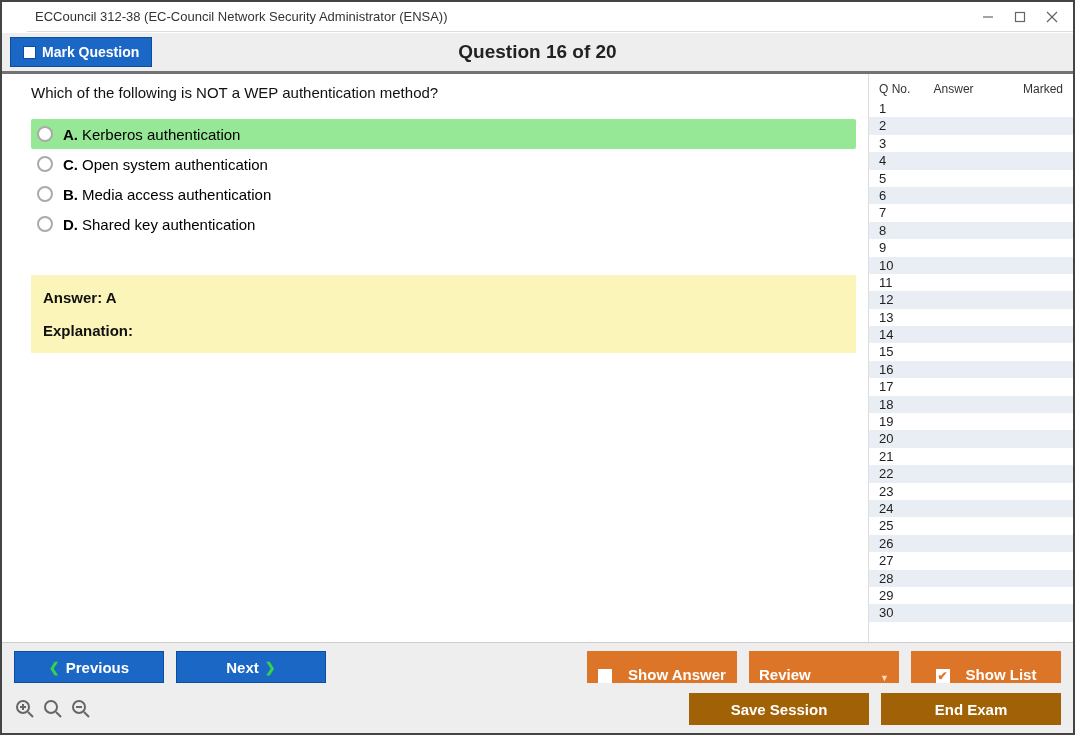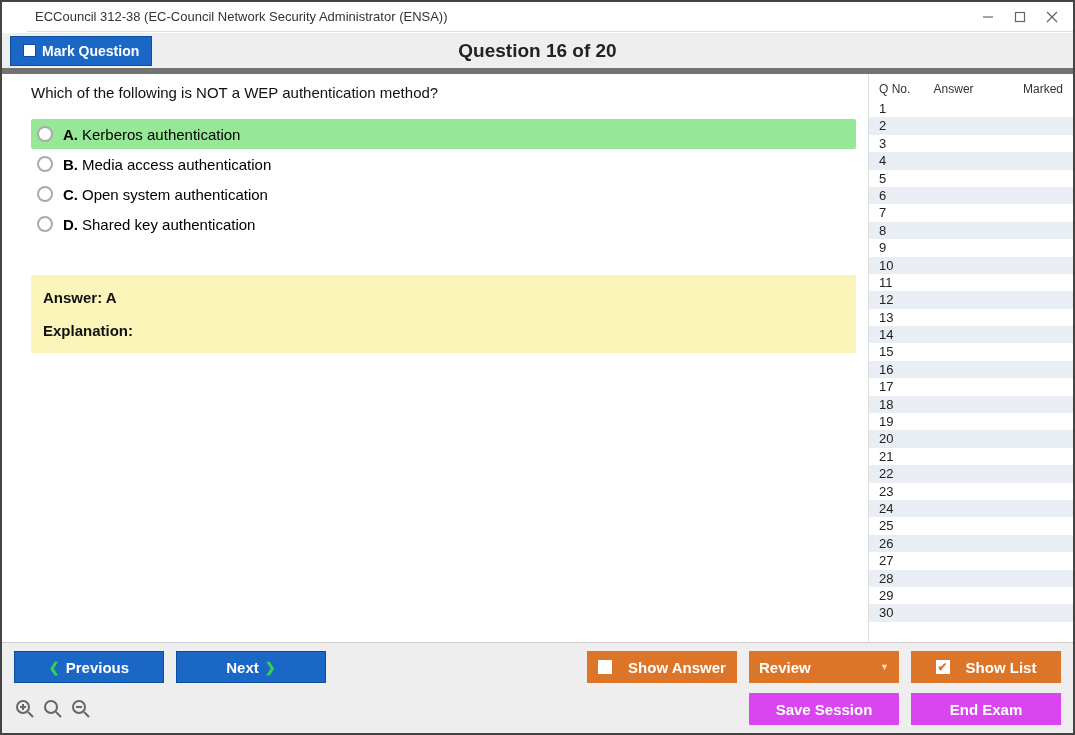--- a/index.html
+++ b/index.html
@@ -3,21 +3,21 @@
 <meta charset="utf-8">
 <style>
   * { box-sizing: border-box; margin: 0; padding: 0; font-family: Arial, Helvetica, sans-serif; }
   body { background: #f0f0f0; display: flex; justify-content: center; }
   .window { width: 1075px; height: 735px; background: #fff; border: 2px solid #444; display: flex; flex-direction: column; position: relative; }
   .titlebar { display: flex; align-items: center; height: 30px; padding: 0 8px; border-bottom: 1px solid #ddd; margin-left: 25px; }
   .titlebar-title { font-size: 13px; color: #333; flex: 1; }
   .win-controls { display: flex; gap: 18px; padding-right: 6px; }
   .win-ctl { width: 14px; height: 14px; display: flex; align-items: center; justify-content: center; color: #555; cursor: default; }
   .win-ctl svg { width: 12px; height: 12px; }
-  .toolbar { background: #eee; border-top: 1px solid #fff; border-bottom: 6px solid #737373; height: 42px; display: flex; align-items: center; padding: 0 8px; position: relative; }
+  .toolbar { background: #eee; border-top: 1px solid #fff; border-bottom: 3px solid #737373; height: 42px; display: flex; align-items: center; padding: 0 8px; position: relative; }
   .mark-btn { background: #1a67c6; color: #fff; font-weight: bold; font-size: 14px; border: 1px solid #0b4ea0; padding: 6px 12px; display: flex; align-items: center; gap: 6px; cursor: pointer; }
   .mark-btn .cbox { width: 13px; height: 13px; background: #fff; border: 1px solid #0b4ea0; display: inline-block; }
   .question-num { position: absolute; left: 0; right: 0; text-align: center; font-size: 19px; font-weight: bold; color: #222; pointer-events: none; }
   .body-area { flex: 1; display: flex; min-height: 0; margin-left: 17px; }
   .main-col { flex: 1; display: flex; flex-direction: column; padding: 10px 12px 4px 12px; min-width: 0; }
   .question-text { font-size: 15px; color: #111; margin-bottom: 18px; }
   .choice { display: flex; align-items: center; height: 30px; padding-left: 6px; border-radius: 2px; cursor: pointer; }
   .choice.correct { background: #96e896; }
   .choice .radio { width: 16px; height: 16px; border: 2px solid #aaa; border-radius: 50%; margin-right: 10px; background: #fff; flex-shrink: 0; }
   .choice .letter { font-weight: bold; margin-right: 4px; }
@@ -36,25 +36,25 @@
   .qlist::-webkit-scrollbar { width: 16px; }
   .qlist::-webkit-scrollbar-track { background: #f4f4f4; }
   .qlist::-webkit-scrollbar-thumb { background: #c8c8c8; border: 1px solid #b8b8b8; }
   .footer { background: #eee; border-top: 1px solid #ccc; padding: 8px 12px 8px 12px; }
   .footer-row1 { display: flex; align-items: center; gap: 12px; margin-bottom: 10px; }
   .spacer { flex: 1; }
   .btn { height: 32px; font-size: 15px; font-weight: bold; border: none; display: flex; align-items: center; justify-content: center; cursor: pointer; color: #fff; }
   .btn.blue { background: #1a67c6; border: 1px solid #0b4ea0; width: 150px; }
   .btn.blue.nav { gap: 6px; }
   .btn.blue.nav .arrow { color: #35d24e; font-size: 13px; font-weight: bold; }
-  .btn.orange { background: #dd7529; width: 150px; gap: 16px; }
+  .btn.orange { background: #dd7529; width: 150px; gap: 16px; align-items: flex-end; }
   .btn.orange .cbox { width: 14px; height: 14px; background: #fff; display: inline-flex; align-items: center; justify-content: center; color: #dd7529; font-size: 12px; font-weight: bold; }
   .btn.orange.review { justify-content: space-between; padding: 0 10px; }
   .btn.orange.review .drop { font-size: 9px; color: #ffd9b8; }
-  .btn.navy { background: #d946ef; width: 150px; }
+  .btn.navy { background: #a16207; width: 180px; }
   .footer-row2 { display: flex; align-items: center; gap: 12px; }
   .zoom-group { display: flex; gap: 6px; color: #666; }
   .zoom-ic { width: 22px; height: 22px; display: flex; align-items: center; justify-content: center; cursor: pointer; }
   .zoom-ic svg { width: 20px; height: 20px; }
 </style>
 </head>
 <body>
 
 <div class="window">
 
@@ -91,25 +91,25 @@
   <div class="body-area">
     <div class="main-col">
       <div class="question-text">Which of the following is NOT a WEP authentication method?</div>
 
       <div class="choice correct">
         <span class="radio"></span>
         <span class="ctxt"><span class="letter">A.</span><span>Kerberos authentication</span></span>
       </div>
       <div class="choice">
         <span class="radio"></span>
+        <span class="ctxt"><span class="letter">C.</span><span>Open system authentication</span></span>
+      </div>
+      <div class="choice">
+        <span class="radio"></span>
         <span class="ctxt"><span class="letter">B.</span><span>Media access authentication</span></span>
-      </div>
-      <div class="choice">
-        <span class="radio"></span>
-        <span class="ctxt"><span class="letter">C.</span><span>Open system authentication</span></span>
       </div>
       <div class="choice">
         <span class="radio"></span>
         <span class="ctxt"><span class="letter">D.</span><span>Shared key authentication</span></span>
       </div>
 
       <div class="answer-box">
         <div class="ans-line">Answer: A</div>
         <div class="exp-label">Explanation:</div>
       </div>

